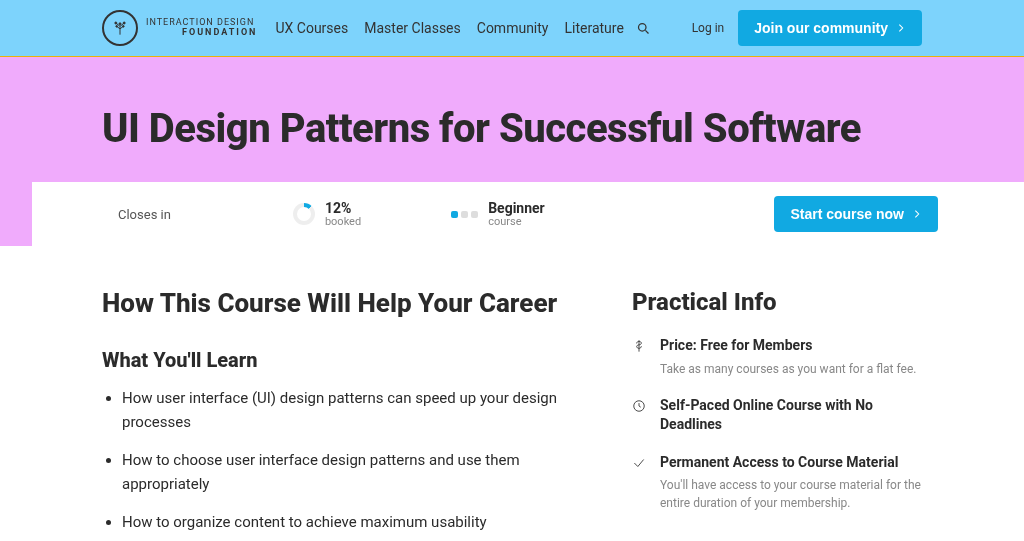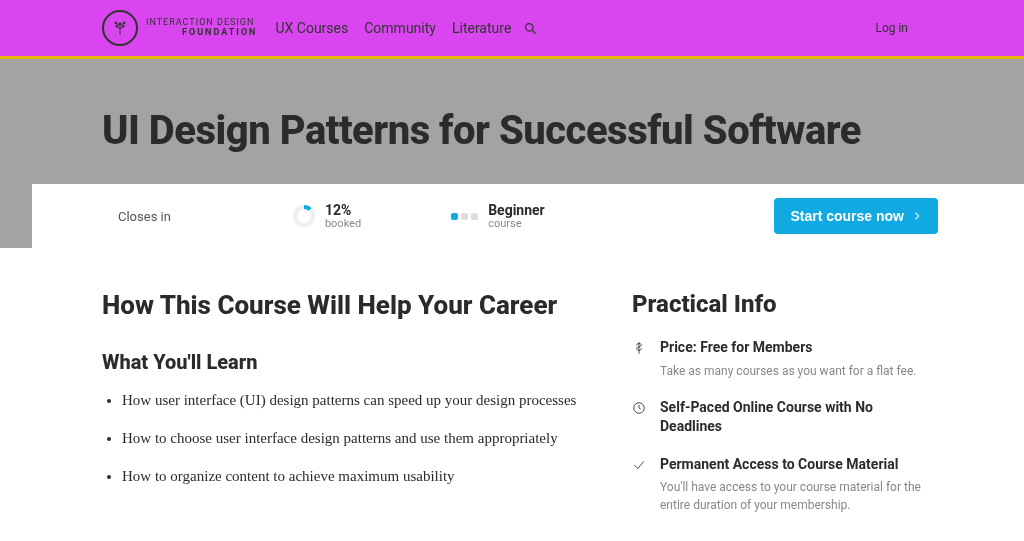--- a/index.html
+++ b/index.html
@@ -4,22 +4,22 @@
 <style>
   * { margin: 0; padding: 0; box-sizing: border-box; }
   body {
     font-family: -apple-system, BlinkMacSystemFont, "Segoe UI", Roboto, "Helvetica Neue", Arial, sans-serif;
     color: #333;
     background: #fff;
     width: 1024px;
   }
   
   header {
-    background: #d946ef;
-    border-bottom: 3px solid #eab308;
+    background: #7dd3fc;
+    border-bottom: 1px solid #eab308;
   }
   .header-inner {
     width: 820px;
     margin: 0 auto;
     display: flex;
     align-items: center;
     height: 56px;
   }
   .logo {
     display: flex;
@@ -72,21 +72,21 @@
     font-size: 14px;
     font-weight: 700;
     padding: 10px 16px;
     display: flex; align-items: center; gap: 8px;
     cursor: pointer;
   }
   .cta-btn svg { fill: none; stroke: #fff; stroke-width: 2.5; }
 
   
   .hero-wrap {
-    background: #a3a3a3;
+    background: #f0abfc;
     padding-top: 48px;
   }
   .container {
     width: 820px;
     margin: 0 auto;
   }
   h1.page-title {
     font-size: 40px;
     font-weight: 800;
     color: #2b2b2b;
@@ -184,21 +184,20 @@
   h3.subhead {
     font-size: 20px;
     font-weight: 800;
     color: #2b2b2b;
     margin-top: 24px;
     margin-bottom: 14px;
   }
   ul.learn-list {
     list-style: disc;
     padding-left: 20px;
-    font-family: Liberation Serif, serif;
   }
   ul.learn-list li {
     font-size: 15px;
     color: #2b2b2b;
     line-height: 1.6;
     margin-bottom: 14px;
   }
   .info-item {
     display: flex;
     gap: 12px;
@@ -246,31 +245,38 @@
             </g>
           </svg>
       </span>
       <span class="logo-text">
         <div class="l1">INTERACTION DESIGN</div>
         <div class="l2">FOUNDATION</div>
       </span>
     </a>
     <nav class="main-nav">
       <a>UX Courses</a>
+      <a>Master Classes</a>
       <a>Community</a>
       <a>Literature</a>
     </nav>
     <span class="search-btn">
       <svg viewBox="0 0 24 24" width="15" height="15">
           <circle cx="10" cy="10" r="6" stroke="#333" stroke-width="2" fill="none"></circle>
           <line x1="15" y1="15" x2="20" y2="20" stroke="#333" stroke-width="2"></line>
         </svg>
     </span>
     <span class="spacer"></span>
     <a class="login-link">Log in</a>
+    <button class="cta-btn">
+      <span>Join our community</span>
+      <svg viewBox="0 0 24 24" width="10" height="10">
+          <polyline points="8,4 16,12 8,20"></polyline>
+        </svg>
+    </button>
   </div>
 </header>
 
 <div class="hero-wrap">
   <div class="container">
     <h1 class="page-title">UI Design Patterns for Successful Software</h1>
   </div>
 
   <div class="status-bar">
     <div class="status-inner">

